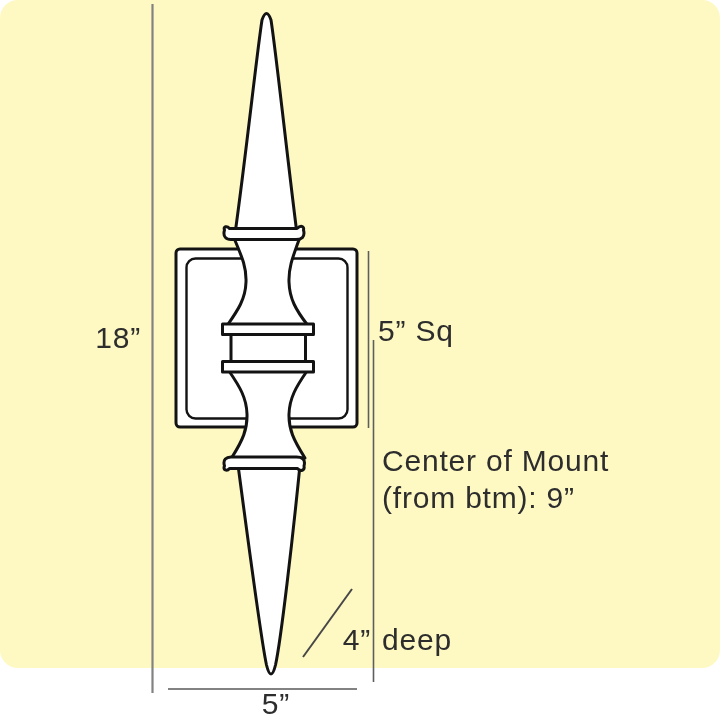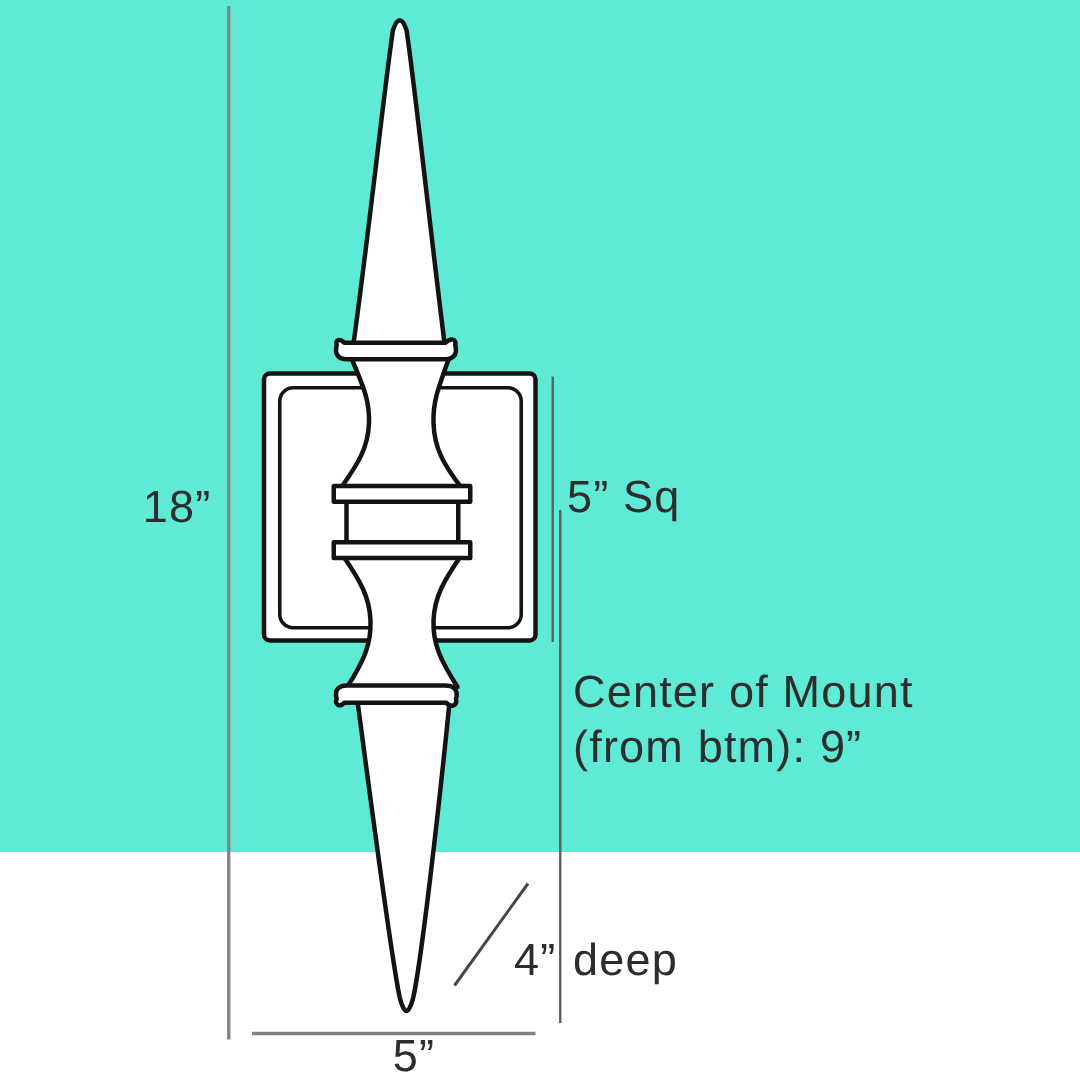--- a/index.html
+++ b/index.html
@@ -9,22 +9,23 @@
   }
   body {
     width: 720px;
     height: 720px;
     overflow: hidden;
     font-family: "Liberation Sans", sans-serif;
   }
   .diagram-canvas {
     position: relative;
     width: 720px;
-    height: 568px;
-    background: #5eead4;
+    height: 668px;
+    background: #fef9c3;
+    border-radius: 18px;
   }
   svg {
     display: block;
   }
   .outline {
     fill: #ffffff;
     stroke: #131313;
     stroke-width: 3;
     stroke-linejoin: round;
     stroke-linecap: round;

